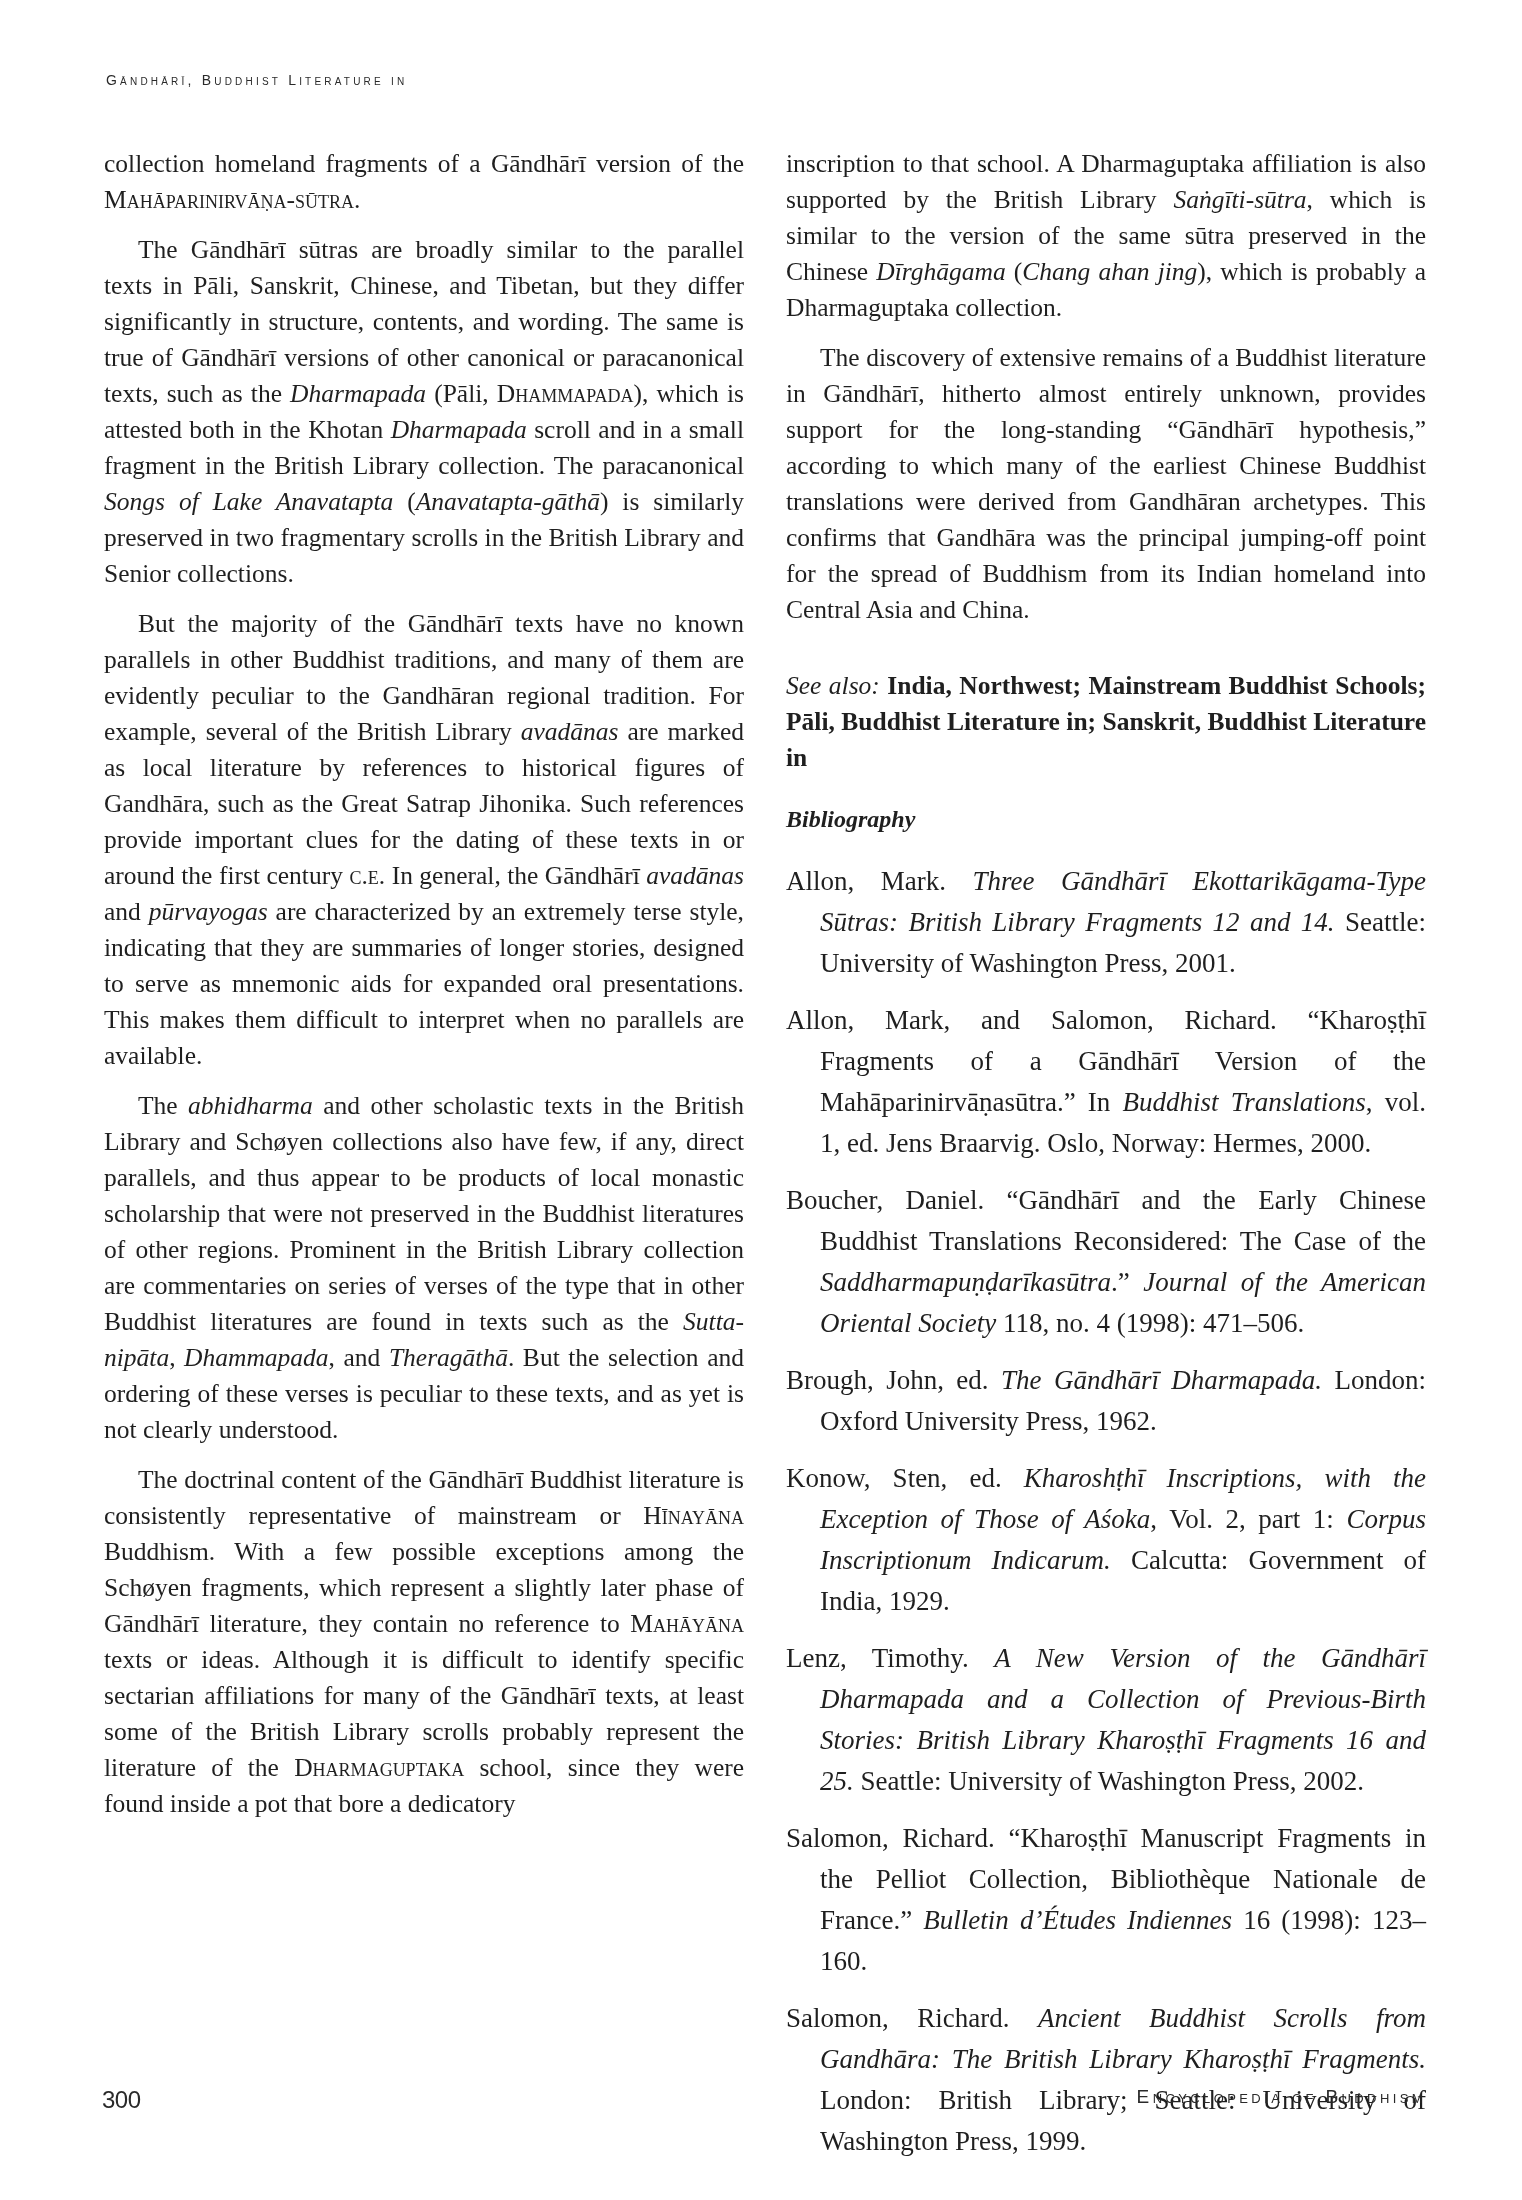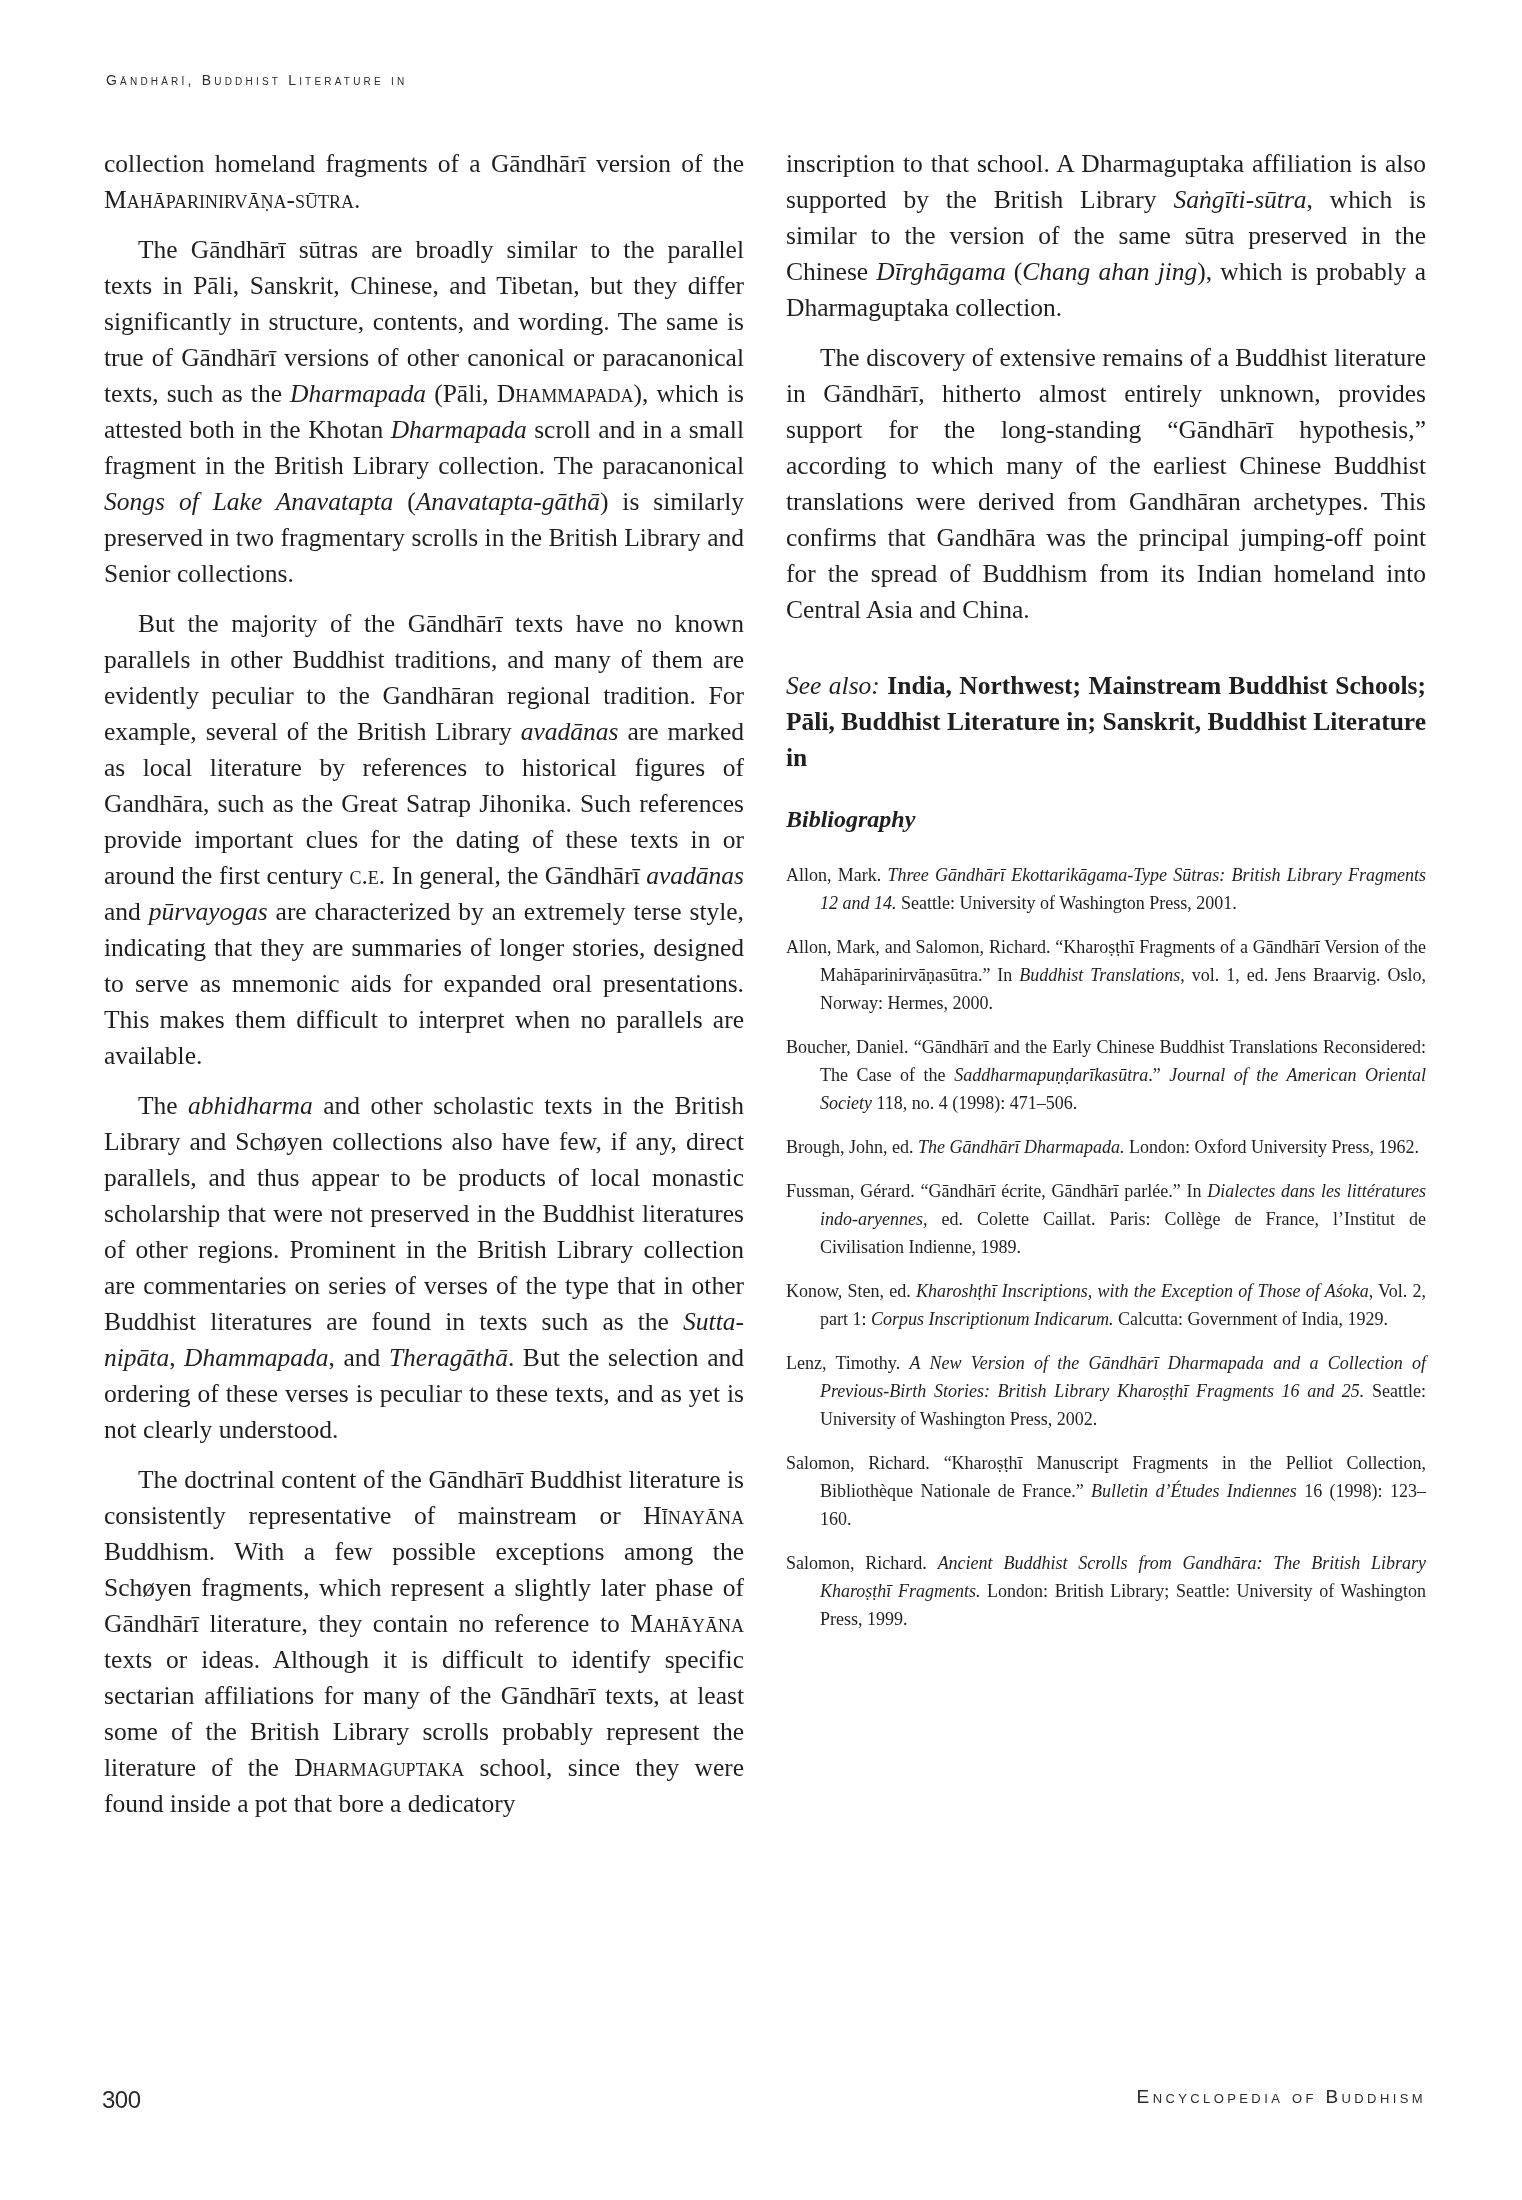--- a/index.html
+++ b/index.html
@@ -56,22 +56,22 @@
     font-weight: bold;
     font-size: 24px;
     line-height: 34px;
   }
   .bib-list {
     list-style: none;
     margin: 0;
     padding: 0;
   }
   .bib-entry {
-    font-size: 18px;
-    line-height: 28px;
+    font-size: 27px;
+    line-height: 41px;
     padding-left: 34px;
     text-indent: -34px;
     margin: 0 0 16px 0;
     text-align: justify;
   }
   .footer-page {
     position: absolute;
     left: 102px;
     top: 2086px;
     font-family: "Liberation Sans", "DejaVu Sans", sans-serif;
@@ -113,21 +113,20 @@
     <span class="b">India, Northwest; Mainstream Buddhist Schools; Pāli, Buddhist Literature in; Sanskrit, Bud­dhist Literature in</span>
   </p>
 
   <div class="bib-heading">Bibliography</div>
 
   <ul class="bib-list">
     <li class="bib-entry"><span>Allon, Mark. </span><span class="it">Three Gāndhārī Ekottarikāgama-Type Sūtras: British Library Fragments 12 and 14.</span><span> Seattle: University of Washington Press, 2001.</span></li>
     <li class="bib-entry"><span>Allon, Mark, and Salomon, Richard. “Kharoṣṭhī Fragments of a Gāndhārī Version of the Mahāparinirvāṇasūtra.” In </span><span class="it">Bud­dhist Translations</span><span>, vol. 1, ed. Jens Braarvig. Oslo, Norway: Hermes, 2000.</span></li>
     <li class="bib-entry"><span>Boucher, Daniel. “Gāndhārī and the Early Chinese Buddhist Translations Reconsidered: The Case of the </span><span class="it">Saddharma­puṇḍarīkasūtra</span><span>.” </span><span class="it">Journal of the American Oriental Society</span><span> 118, no. 4 (1998): 471–506.</span></li>
     <li class="bib-entry"><span>Brough, John, ed. </span><span class="it">The Gāndhārī Dharmapada.</span><span> London: Oxford University Press, 1962.</span></li>
-    <li class="bib-entry"><span>Fussman, Gérard. “Gāndhārī écrite, Gāndhārī parlée.” In </span><span class="it">Di­alectes dans les littératures indo-aryennes</span><span>, ed. Colette Caillat. Paris: Collège de France, l’Institut de Civilisation Indienne, 1989.</span></li>
     <li class="bib-entry"><span>Konow, Sten, ed. </span><span class="it">Kharoshṭhī Inscriptions, with the Exception of Those of Aśoka</span><span>, Vol. 2, part 1: </span><span class="it">Corpus Inscriptionum Indi­carum.</span><span> Calcutta: Government of India, 1929.</span></li>
     <li class="bib-entry"><span>Lenz, Timothy. </span><span class="it">A New Version of the Gāndhārī Dharmapada and a Collection of Previous-Birth Stories: British Library Kharoṣṭhī Fragments 16 and 25.</span><span> Seattle: University of Wash­ington Press, 2002.</span></li>
     <li class="bib-entry"><span>Salomon, Richard. “Kharoṣṭhī Manuscript Fragments in the Pelliot Collection, Bibliothèque Nationale de France.” </span><span class="it">Bul­letin d’Études Indiennes</span><span> 16 (1998): 123–160.</span></li>
     <li class="bib-entry"><span>Salomon, Richard. </span><span class="it">Ancient Buddhist Scrolls from Gandhāra: The British Library Kharoṣṭhī Fragments.</span><span> London: British Library; Seattle: University of Washington Press, 1999.</span></li>
   </ul>
 </div>
 
 <div class="footer-page">300</div>
 <div class="footer-title">Encyclopedia of Buddhism</div>
 

